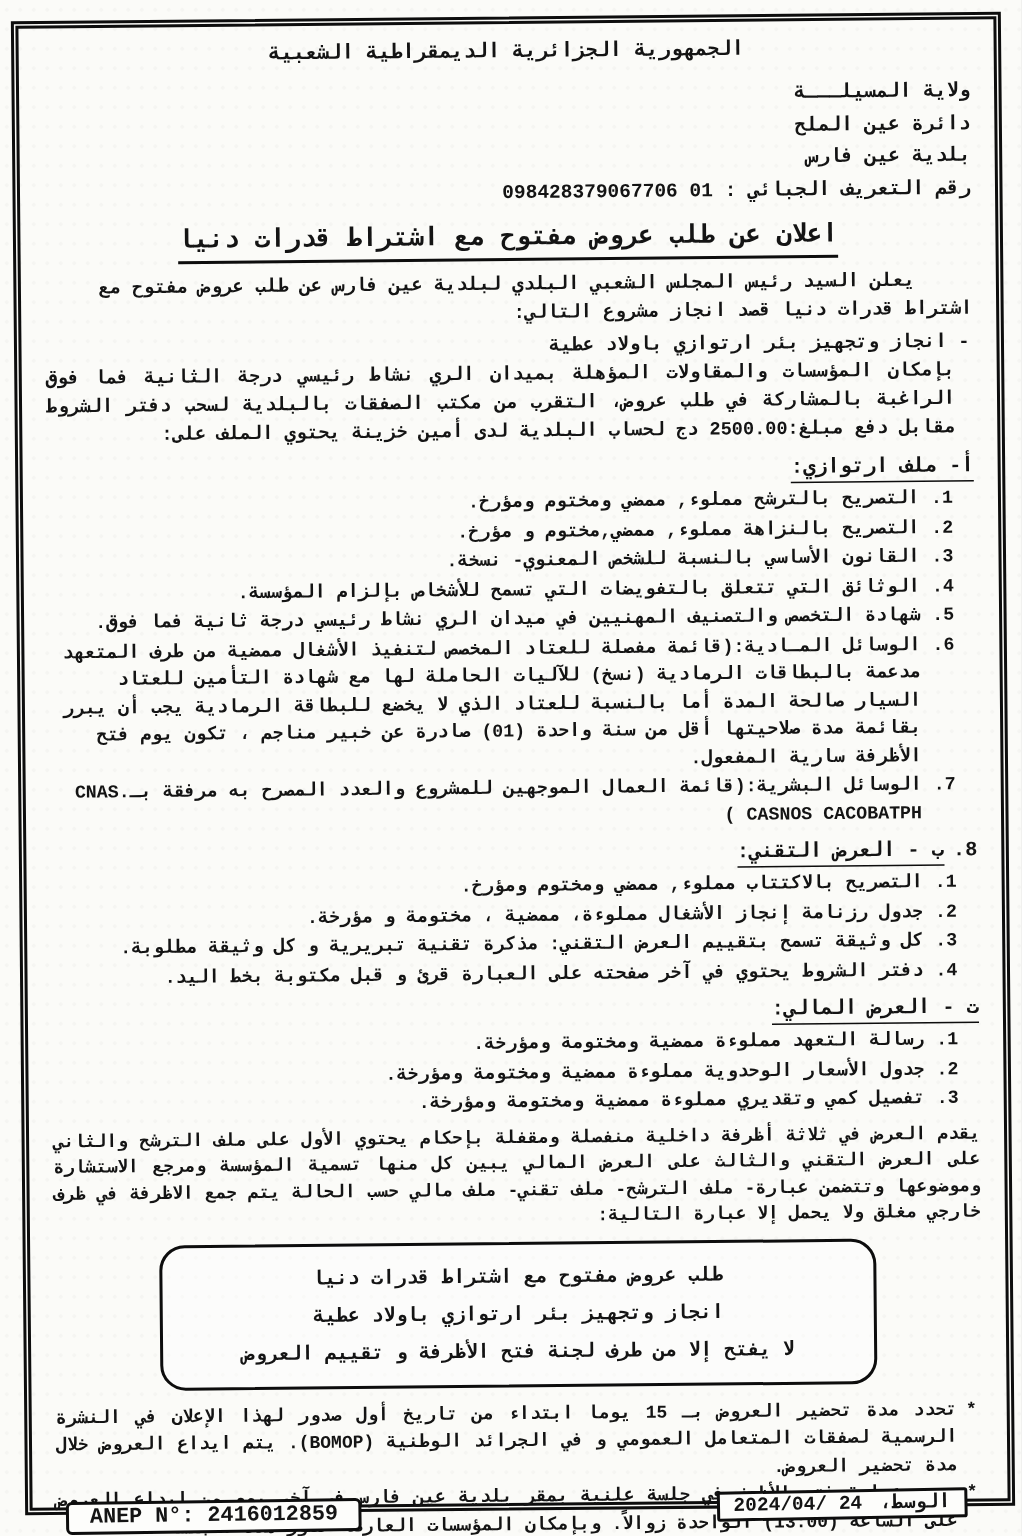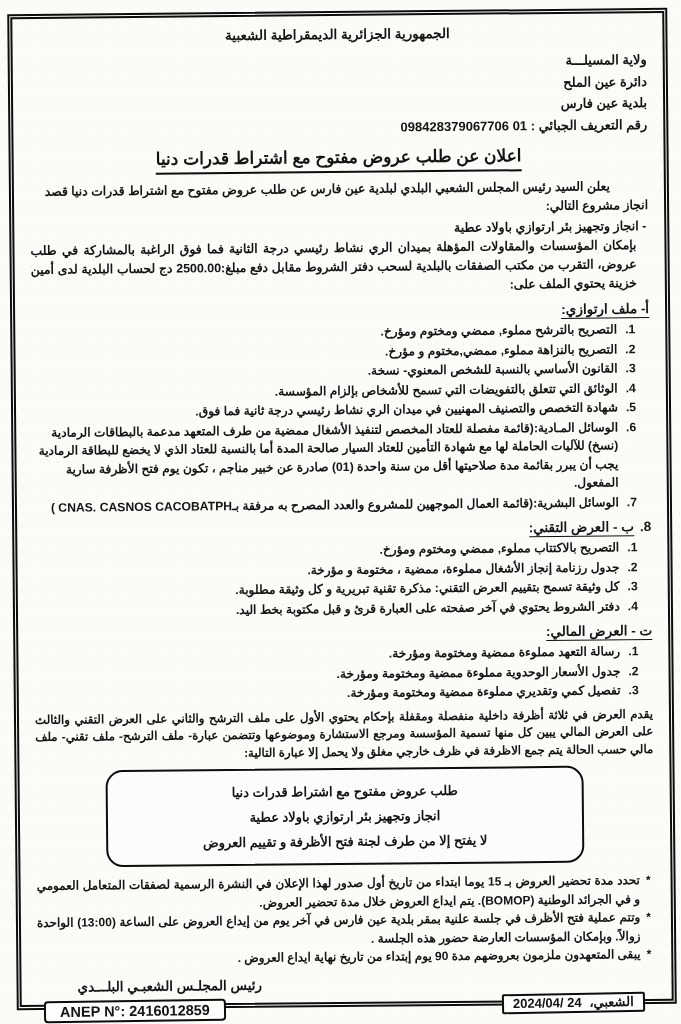--- a/index.html
+++ b/index.html
@@ -1,21 +1,21 @@
 <!DOCTYPE html>
 <html lang="ar"><head>
 <meta charset="utf-8">
 <style>
   html,body{margin:0;padding:0;background:#e9e9e7;}
   .page{
     position:relative;width:681px;height:1024px;overflow:hidden;
     background:#fbfbf8;
     background-image:radial-gradient(rgba(0,0,0,0.025) 1px, transparent 1px);
     background-size:9px 13px;
-    font-family:Liberation Sans, sans-serif;color:#141414;
+    font-family:Liberation Mono, monospace;color:#141414;
   }
   .frame{
     position:absolute;left:12px;top:11px;right:9px;bottom:17px;
     border:5px double #0d0d0d;
     transform:rotate(-0.55deg);
     background:transparent;
   }
   .content{
     direction:rtl;text-align:right;
     padding:6px 16px 0 16px;height:100%;box-sizing:border-box;
@@ -150,16 +150,16 @@
       <div class="signature">رئيس المجلـس الشعبـي البلـــدي</div>
 
     </div>
   </div>
 
   <div class="anep-box">
     <span class="ltr">ANEP N°: 2416012859</span>
   </div>
 
   <div class="date-box">
-    <span>الشعبي،</span>
+    <span>الوسط،</span>
     <span class="ltr">2024/04/ 24</span>
   </div>
 </div>
 
 </body></html>

